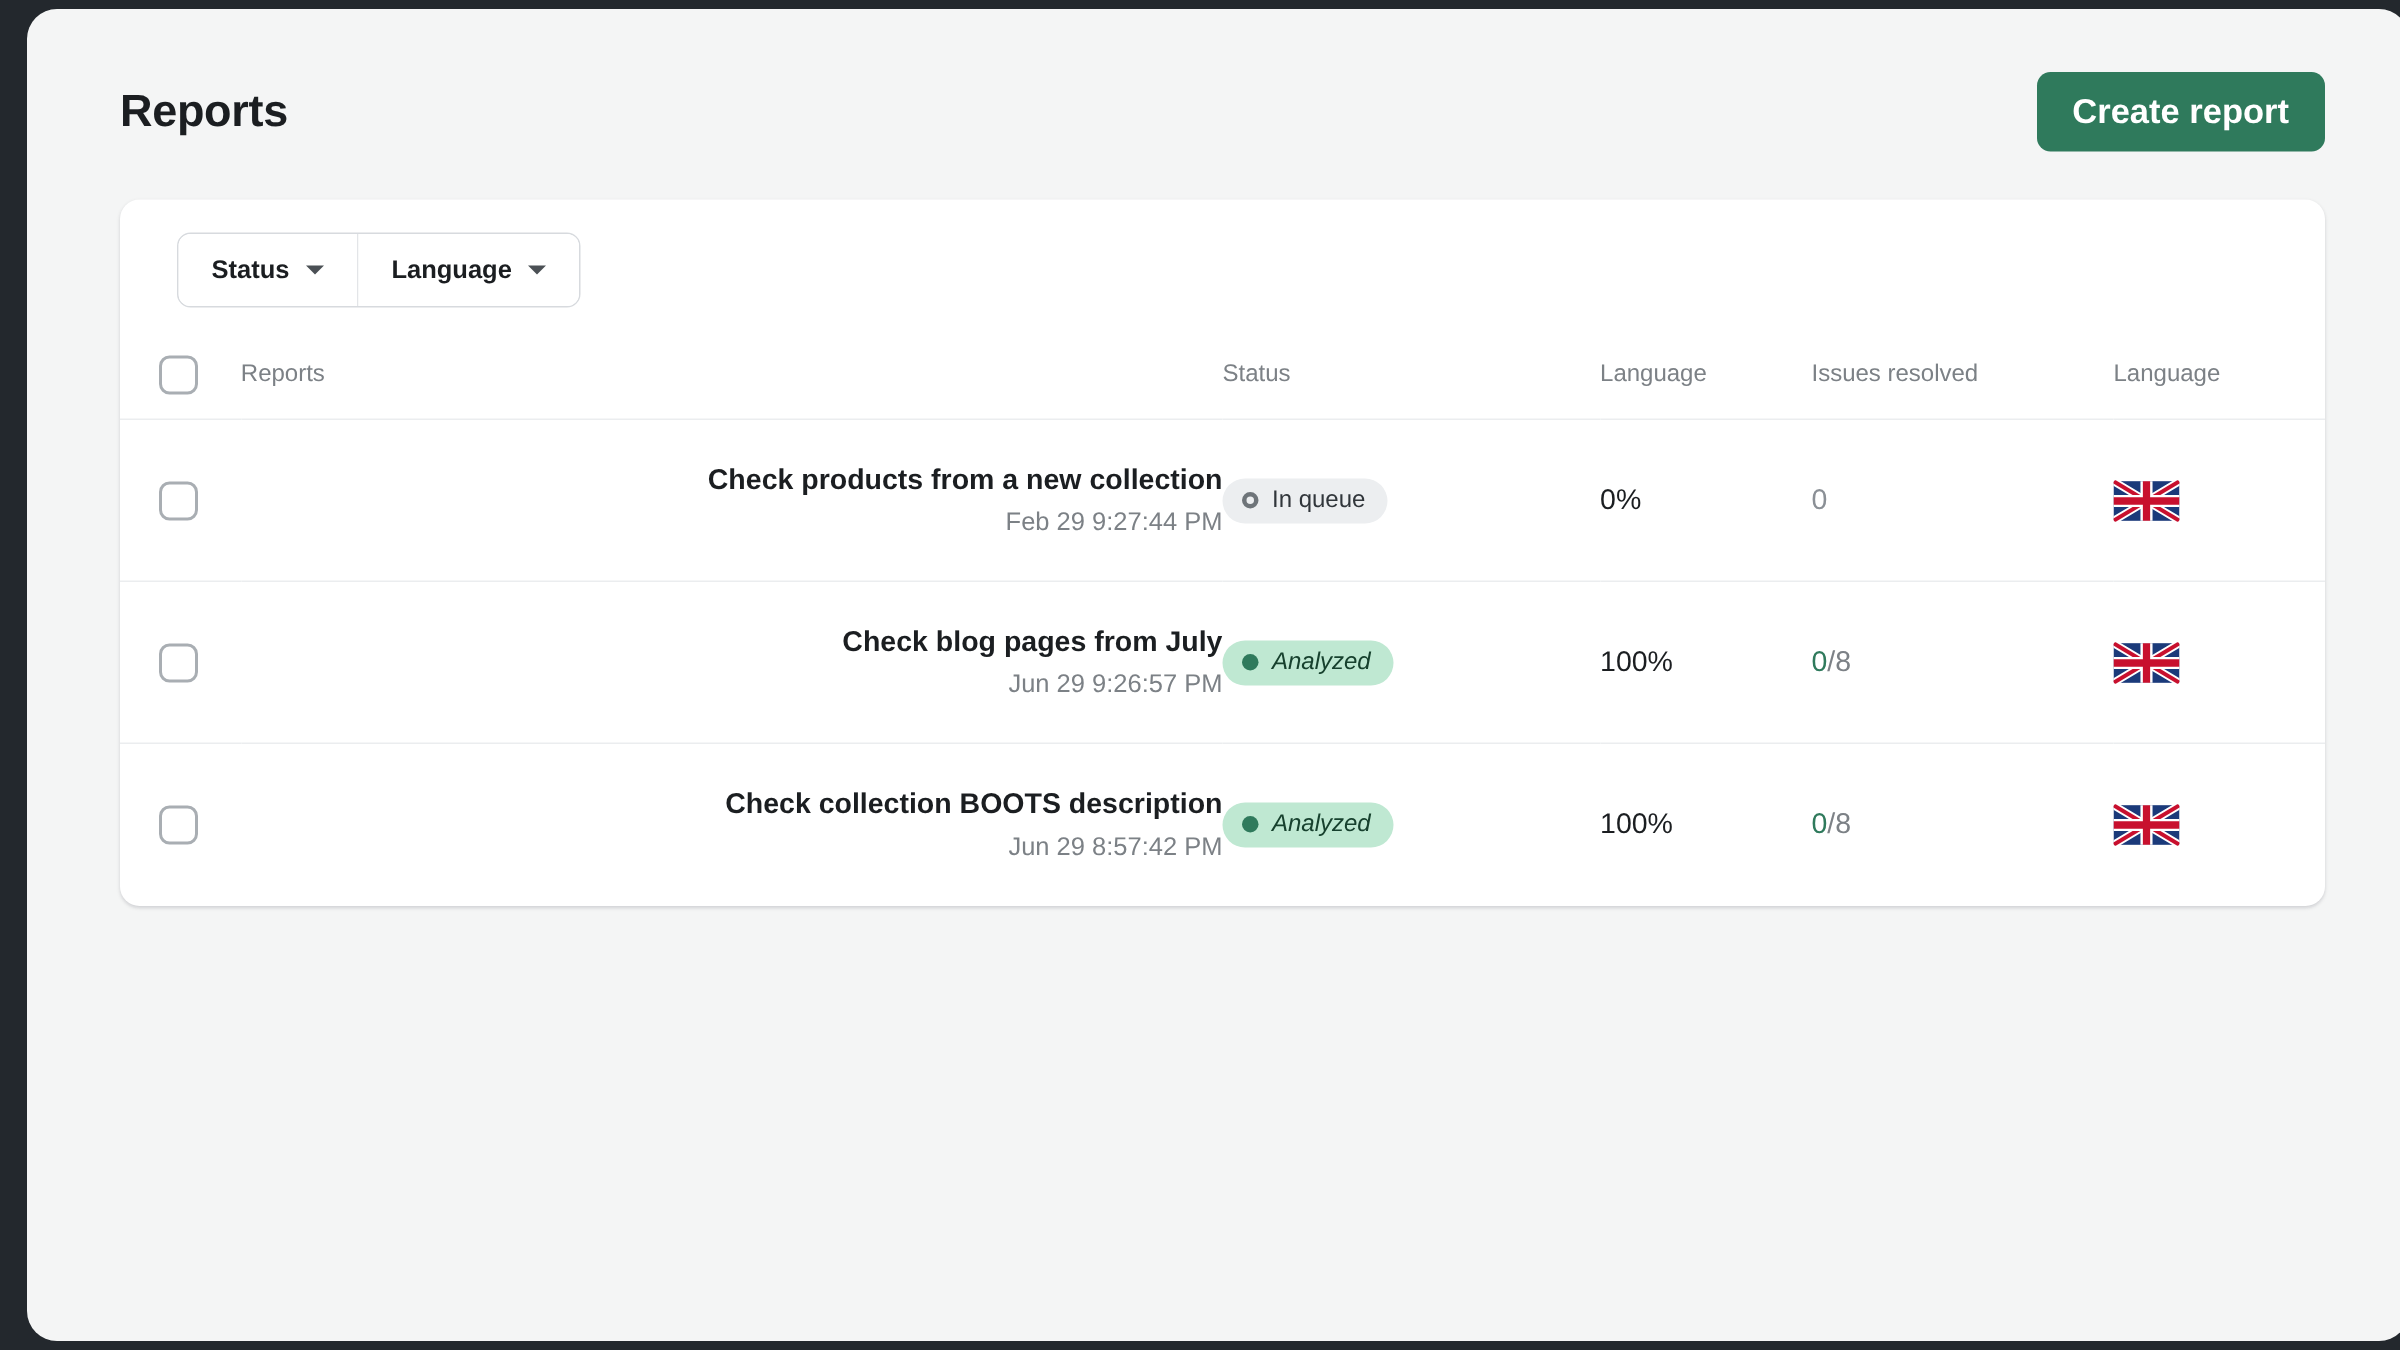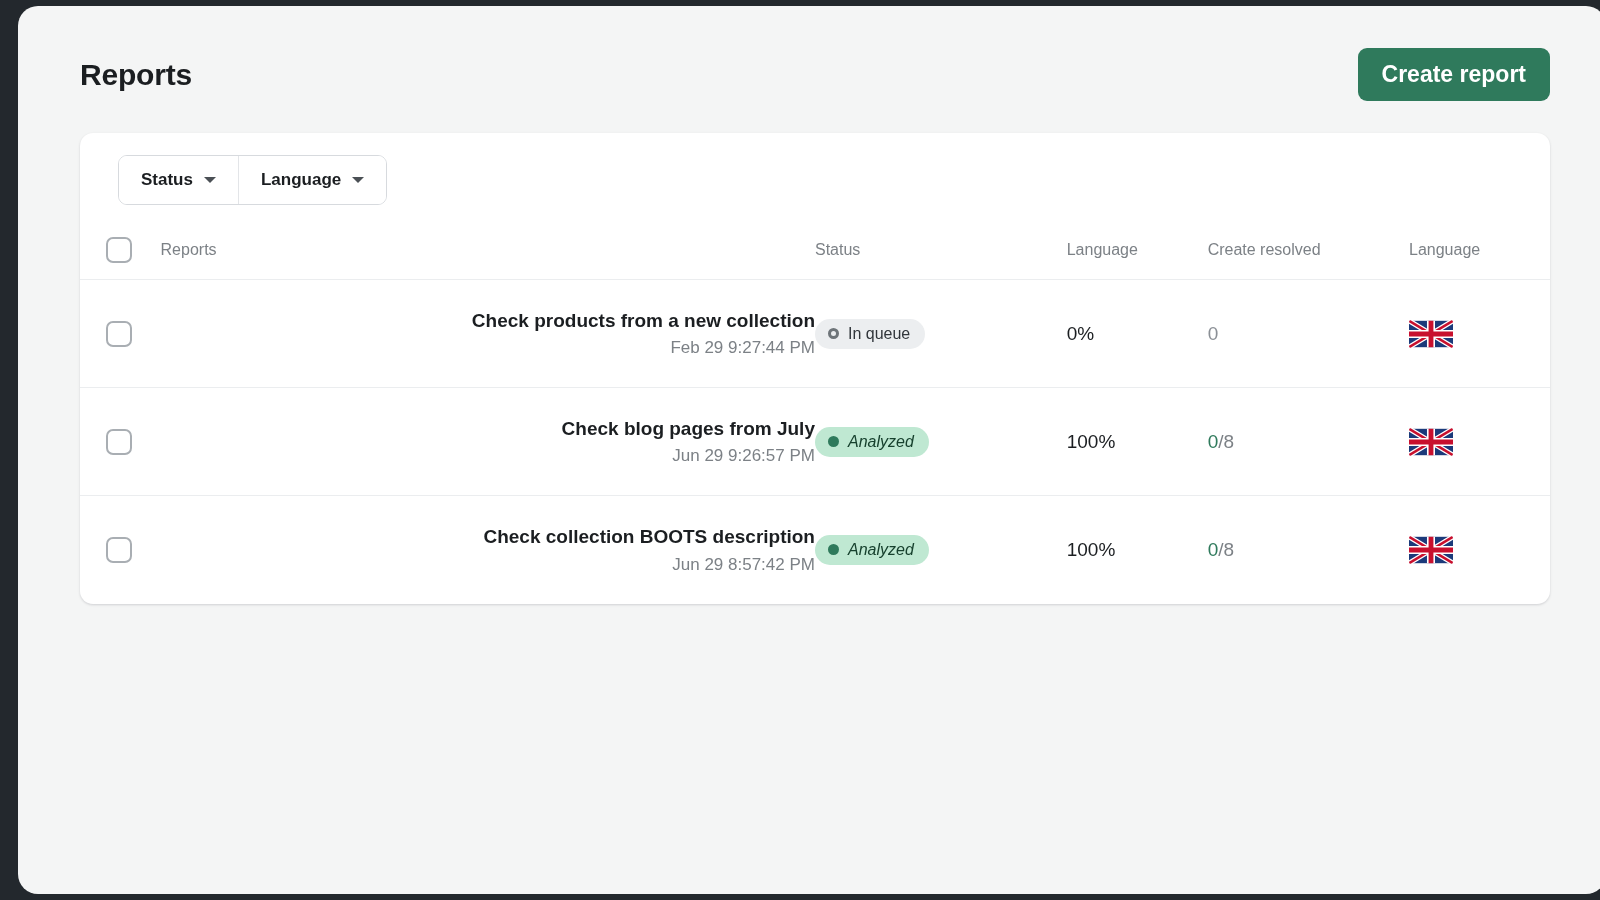--- a/index.html
+++ b/index.html
@@ -290,21 +290,21 @@
 
       <table class="reports-table">
         <thead>
           <tr>
             <th class="col-check">
               <span class="checkbox"></span>
             </th>
             <th class="col-name">Reports</th>
             <th class="col-status">Status</th>
             <th class="col-prog">Language</th>
-            <th class="col-issues">Create resolved</th>
+            <th class="col-issues">Issues resolved</th>
             <th class="col-lang">Language</th>
           </tr>
         </thead>
         <tbody>
 
           <tr>
             <td class="col-check">
               <span class="checkbox"></span>
             </td>
             <td class="col-name">

